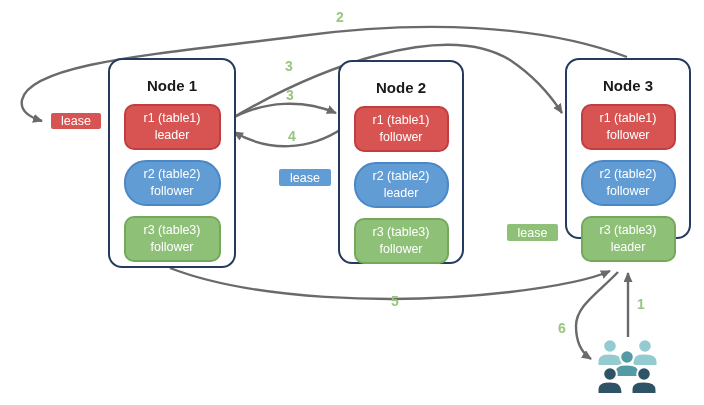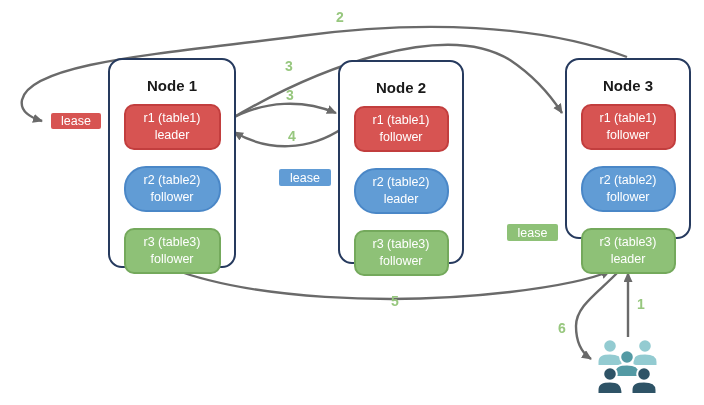--- a/index.html
+++ b/index.html
@@ -17,21 +17,21 @@
   }
   #arrow-layer{position:absolute; left:0; top:0; width:704px; height:405px;}
   #arrow-layer path.arrow{fill:none; stroke:var(--arrow); stroke-width:2.4px;}
   #arrow-layer marker path{fill:var(--arrow); stroke:none;}
   .node{
     position:absolute; background:#fff; border:2px solid var(--node-border);
     border-radius:14px; box-sizing:border-box;
     display:flex; flex-direction:column; align-items:center; padding-top:17px;
   }
   .node-title{font-size:15px; font-weight:bold; color:var(--title-text); margin-bottom:10px;}
-  .replicas{display:flex; flex-direction:column; gap:16px; width:100%; align-items:center;}
+  .replicas{display:flex; flex-direction:column; gap:10px; width:100%; align-items:center;}
   .replica{
     width:calc(100% - 27px); height:46px; border-radius:10px; box-sizing:border-box;
     border:2px solid; color:var(--box-text); font-size:12.5px; line-height:1.35;
     display:flex; flex-direction:column; align-items:center; justify-content:center; text-align:center;
   }
   .c-red{background:var(--red-fill); border-color:var(--red-border);}
   .c-blue{background:var(--blue-fill); border-color:var(--blue-border);border-radius:22px;}
   .c-green{background:var(--green-fill); border-color:var(--green-border);}
   .lease{
     position:absolute; box-sizing:border-box; border:2px solid; border-radius:4px;

